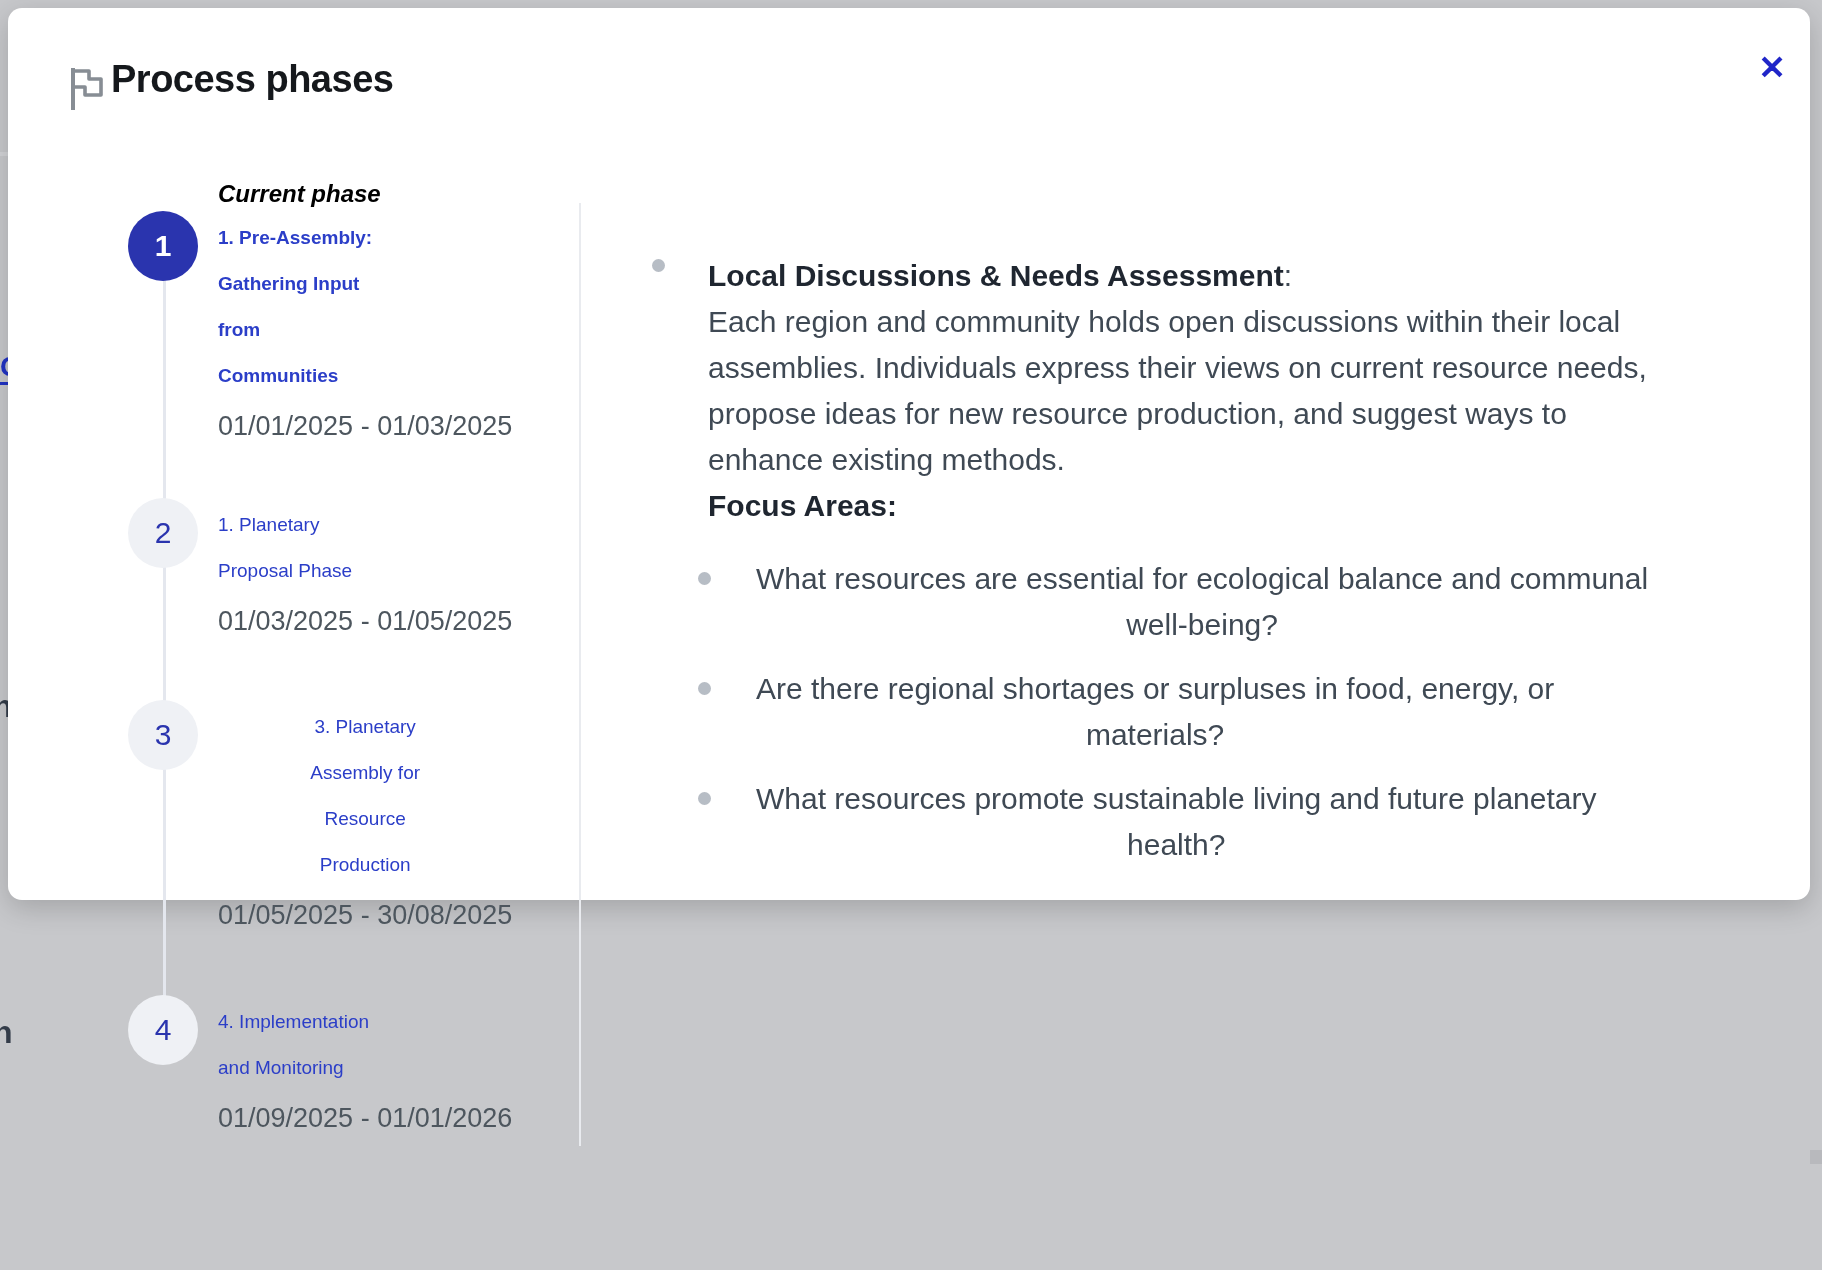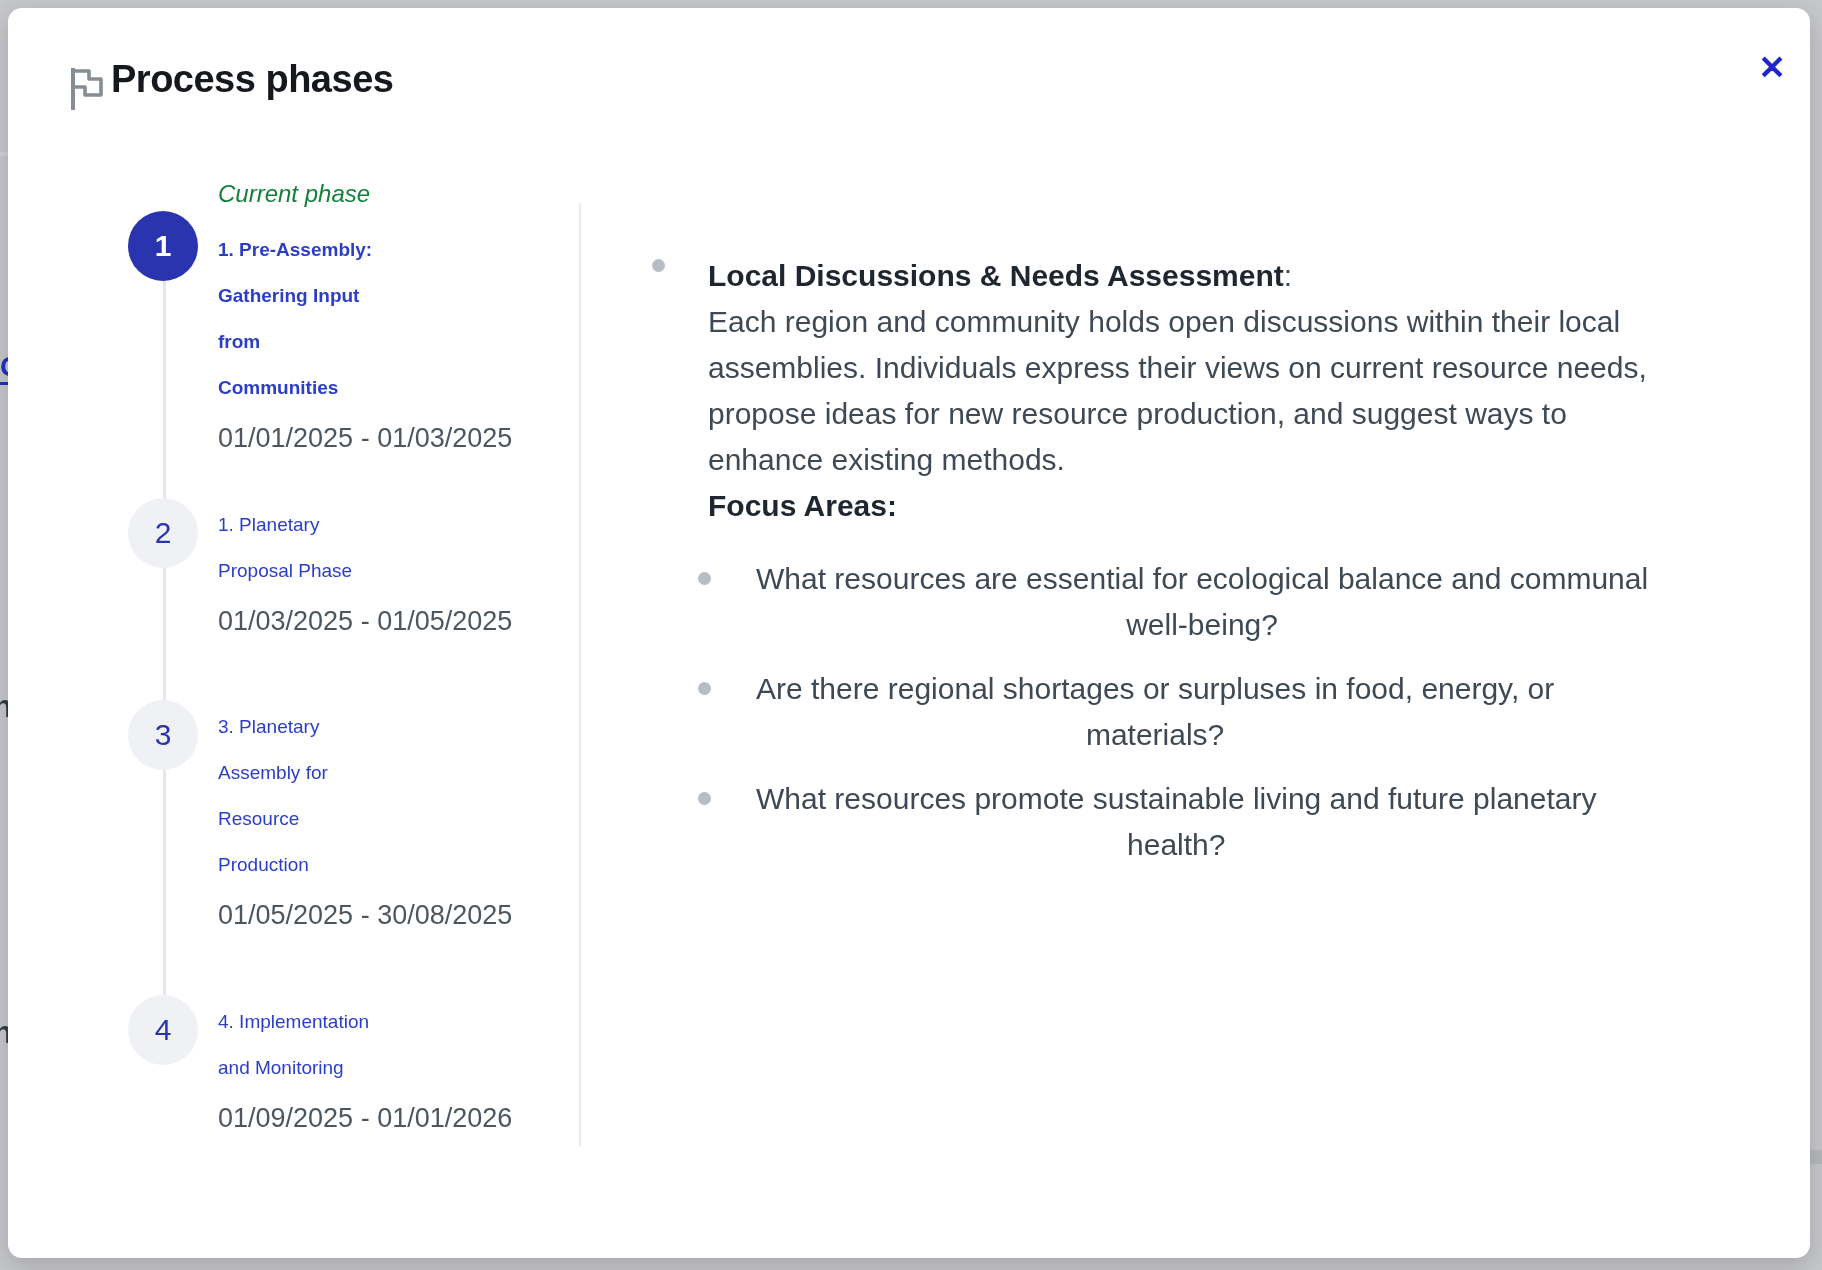--- a/index.html
+++ b/index.html
@@ -9,21 +9,21 @@
   }
   
   .bg-frag{position:absolute;z-index:0;}
   .bg-link-frag{left:0;top:352px;font-size:28px;font-weight:700;color:#2133c4;
     border-bottom:3px solid #2133c4;line-height:30px;}
   .bg-txt-frag{font-size:32px;font-weight:700;color:#333c49;left:-7px;}
   .bg-line{position:absolute;z-index:0;background:#d2d3d6;}
   .bg-band{position:absolute;z-index:0;background:#b8b9bd;}
   
   #modal{
-    position:absolute;z-index:1;left:8px;top:8px;width:1802px;height:1250px;
+    position:absolute;z-index:1;left:8px;top:8px;width:1802px;height:892px;
     background:#ffffff;border-radius:14px;box-shadow:0 8px 28px rgba(0,0,0,.18);
   }
   .modal-title{
     position:absolute;left:103px;top:50px;font-size:38px;font-weight:700;color:#15181c;
     letter-spacing:-0.5px;
   }
   .flag-icon{position:absolute;left:56px;top:56px;}
   .close-btn{
     position:absolute;left:1742px;top:38px;width:44px;height:44px;border:none;background:none;
     color:#2026c8;font-size:33px;font-weight:700;cursor:pointer;line-height:44px;text-align:center;
@@ -32,21 +32,21 @@
   
   .divider{position:absolute;left:571px;top:195px;width:2px;height:943px;background:#e9ebef;}
   .connector{position:absolute;left:155px;top:238px;width:3px;height:784px;background:#e4e7ee;}
   .badge{
     position:absolute;left:120px;width:70px;height:70px;border-radius:50%;
     display:flex;align-items:center;justify-content:center;font-size:30px;cursor:pointer;
   }
   .badge.current{background:#2a34ae;color:#ffffff;font-weight:700;}
   .badge.idle{background:#eff1f5;color:#2a34ae;font-weight:400;}
   .phase-text{position:absolute;left:210px;}
-  .current-label{font-size:24px;font-weight:400;font-style:italic;color:#15803d;margin-bottom:19px;}
+  .current-label{font-size:24px;font-weight:700;font-style:italic;color:#000000;margin-bottom:7px;}
   .phase-title{
     font-size:19px;line-height:46px;color:#2b3ec8;white-space:pre;cursor:pointer;
   }
   .phase-title.current{font-weight:700;}
   .phase-dates{margin-top:12px;font-size:27px;color:#4d565e;white-space:pre;}
   
   .dot{position:absolute;width:13px;height:13px;border-radius:50%;background:#b7bdc5;}
   .lead-block{position:absolute;left:700px;top:245px;font-size:30px;line-height:46px;color:#3f4954;}
   .lead-heading{font-weight:700;color:#1f2630;text-align:center;}
   .lead-para{white-space:pre;}
@@ -95,21 +95,21 @@
     </div>
     <div class="phase-text" style="top:494px;">
       <div class="phase-title">1. Planetary
 Proposal Phase</div>
       <div class="phase-dates">01/03/2025 - 01/05/2025</div>
     </div>
 
     <div class="badge idle" style="top:692px;">
       <span>3</span>
     </div>
-    <div class="phase-text" style="top:696px;">
+    <div class="phase-text" style="top:696px;text-align:center;">
       <div class="phase-title">3. Planetary
 Assembly for
 Resource
 Production</div>
       <div class="phase-dates">01/05/2025 - 30/08/2025</div>
     </div>
 
     <div class="badge idle" style="top:987px;">
       <span>4</span>
     </div>

